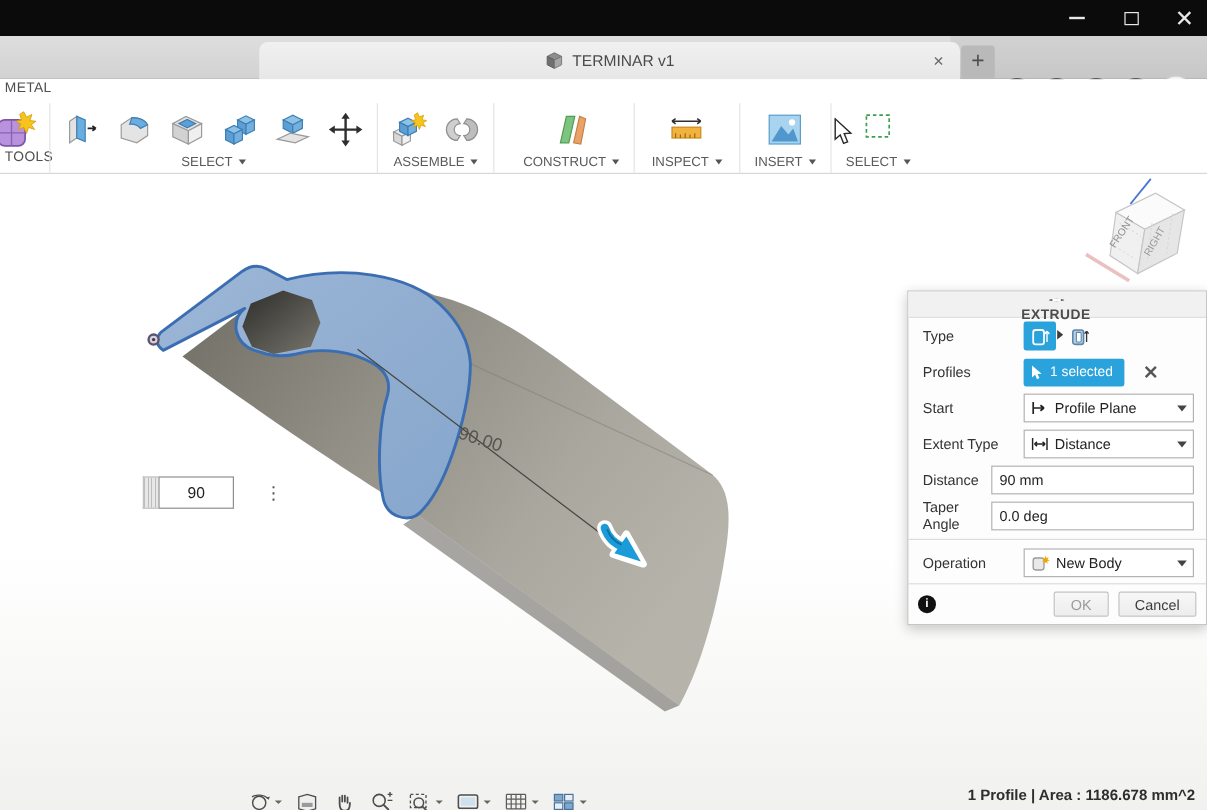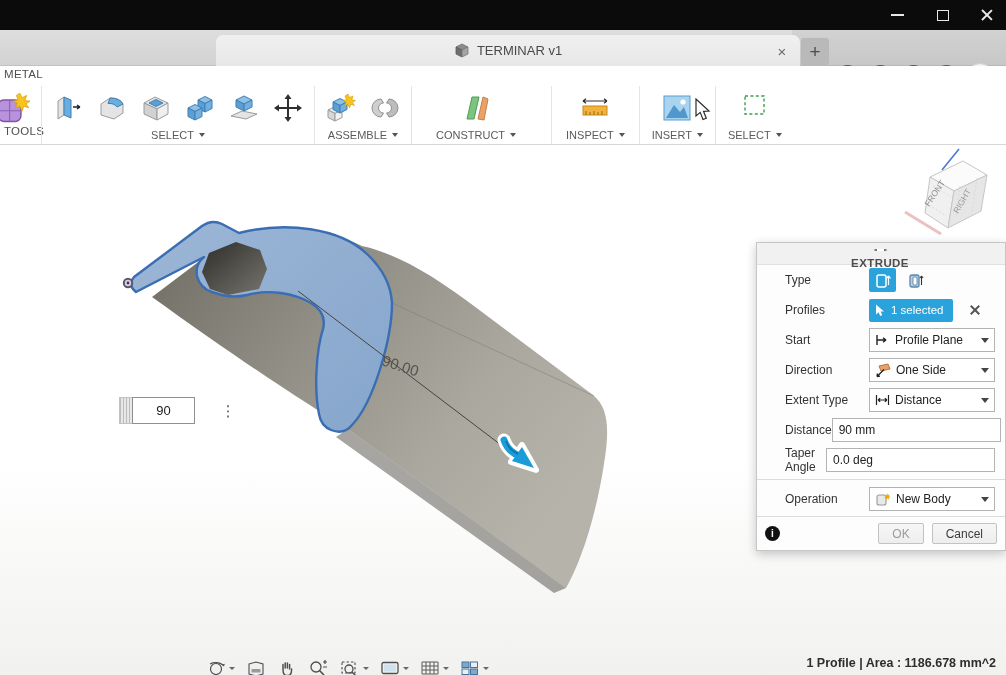--- a/index.html
+++ b/index.html
@@ -62,21 +62,21 @@
   
   .dialog { position:absolute; left:756px; top:97px; width:250px; background:#fdfdfd; border:1px solid #c6c6c6; box-shadow:0 3px 10px rgba(0,0,0,.22); }
   .dlg-head { height:22px; background:#f1f1f1; border-bottom:1px solid #e0e0e0; display:flex; align-items:center; padding:0 6px 0 4px; gap:6px;flex-direction:column; }
   .dlg-grip { width:3px; height:12px; border-left:1px solid #9a9a9a; border-right:1px solid #9a9a9a; }
   .collapse-ic { width:13px; height:13px; border-radius:50%; background:#4f4f4f; display:flex; align-items:center; justify-content:center; }
   .collapse-ic i { display:block; width:7px; height:2px; background:#fff; }
   .dlg-title { font-size:11.5px; font-weight:bold; color:#4c4c4c; letter-spacing:.4px; flex:1; }
   .dblarrow { display:flex; gap:1px; }
   .dblarrow b { width:0; height:0; border-top:4px solid transparent; border-bottom:4px solid transparent; border-left:5px solid #3c3c3c; }
   .dlg-row { display:flex; align-items:center; height:30px; padding:0 10px 0 12px; }
-  .dlg-row .rlabel { width:84px; font-size:12px; color:#333;margin-left:16px; }
+  .dlg-row .rlabel { width:84px; font-size:12px; color:#333; }
   .dropdown { flex:1; height:24px; border:1px solid #b3b3b3; background:#fff; display:flex; align-items:center; padding:0 5px; gap:5px; position:relative; }
   .dropdown .dval { font-size:12px; color:#222; flex:1; }
   .dd-caret { width:0; height:0; border-left:4px solid transparent; border-right:4px solid transparent; border-top:5px solid #444; }
   .txtfield { flex:1; height:24px; border:1px solid #b3b3b3; background:#fff; font-size:12px; color:#222; padding:0 6px; font-family:"Liberation Sans",sans-serif; }
   .typebtn { width:27px; height:24px; display:flex; align-items:center; justify-content:center; border-radius:2px; margin-right:6px; }
   .typebtn.active { background:#2aa3dc; }
   .chip { height:23px; background:#2aa3dc; border-radius:2px; color:#fff; font-size:11.5px; display:flex; align-items:center; gap:5px; padding:0 10px 0 6px; }
   .chip-x { margin-left:14px; width:16px; height:16px; position:relative; }
   .chip-x::before,.chip-x::after { content:""; position:absolute; left:7px; top:2px; width:2px; height:12px; background:#555; }
   .chip-x::before { transform:rotate(45deg);} .chip-x::after { transform:rotate(-45deg);}
@@ -233,21 +233,21 @@
               <path d="M20,6 a9,9 0 0 1 0,18 l-2.5,-4 a5,5 0 0 0 0,-10 Z" fill="#bdbdbd" stroke="#909090"></path>
             </svg>
           </span>
         </div>
         <div class="glabel">
             <span>ASSEMBLE</span>
             <span class="caret"></span>
           </div>
       </div>
 
-      <div class="rgroup" style="padding:1px 35px 0 24px;text-align:center;">
+      <div class="rgroup" style="padding:1px 12px 0 24px;text-align:center;">
         <div class="icons">
           <span class="ricon">
             <svg width="34" height="30" viewBox="0 0 34 30">
               <polygon points="8,26 13,4 20,4 15,26" fill="#7cc47f" stroke="#4e9e52"></polygon>
               <polygon points="19,26 24,4 29,6 25,27" fill="#e8a36a" stroke="#c97f3f"></polygon>
             </svg>
           </span>
         </div>
         <div class="glabel">
             <span>CONSTRUCT</span>
@@ -485,31 +485,20 @@
         <span class="rlabel">Start</span>
         <span class="dropdown">
           <svg width="15" height="12" viewBox="0 0 15 12">
             <path d="M2,1 V11 M2,6 H11 M11,6 l-3,-2.3 M11,6 l-3,2.3" stroke="#222" stroke-width="1.4" fill="none"></path>
           </svg>
           <span class="dval">Profile Plane</span>
           <span class="dd-caret"></span>
         </span>
       </div>
 
-      <div class="dlg-row">
-        <span class="rlabel">Direction</span>
-        <span class="dropdown">
-          <svg width="16" height="15" viewBox="0 0 16 15">
-            <polygon points="4,3 13,1 15,6 6,8" fill="#e9a06b" stroke="#b5763f"></polygon>
-            <path d="M2,13.5 L9,6.5 M2,13.5 l0.4,-3 M2,13.5 l3,-0.4" stroke="#222" stroke-width="1.3" fill="none"></path>
-          </svg>
-          <span class="dval">One Side</span>
-          <span class="dd-caret"></span>
-        </span>
-      </div>
 
       <div class="dlg-row">
         <span class="rlabel">Extent Type</span>
         <span class="dropdown">
           <svg width="15" height="12" viewBox="0 0 15 12">
             <path d="M1.5,1 V11 M13.5,1 V11 M3,6 H12 M3,6 l2.2,-1.8 M3,6 l2.2,1.8 M12,6 l-2.2,-1.8 M12,6 l-2.2,1.8" stroke="#222" stroke-width="1.2" fill="none"></path>
           </svg>
           <span class="dval">Distance</span>
           <span class="dd-caret"></span>
         </span>

